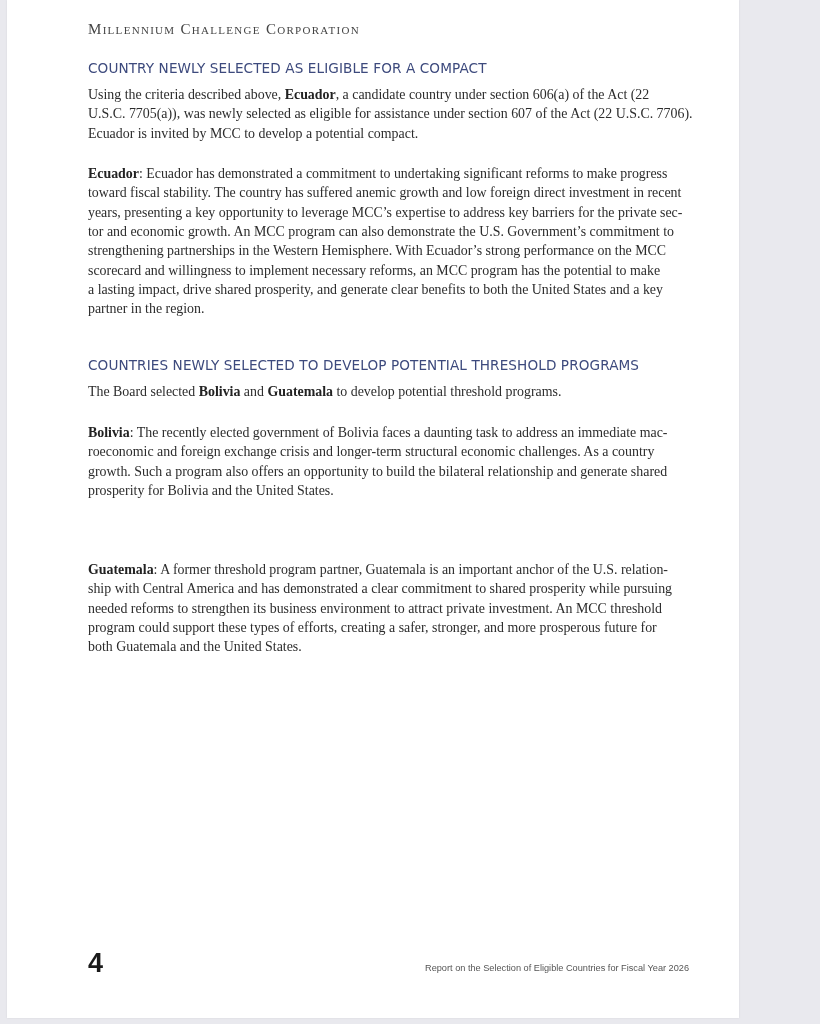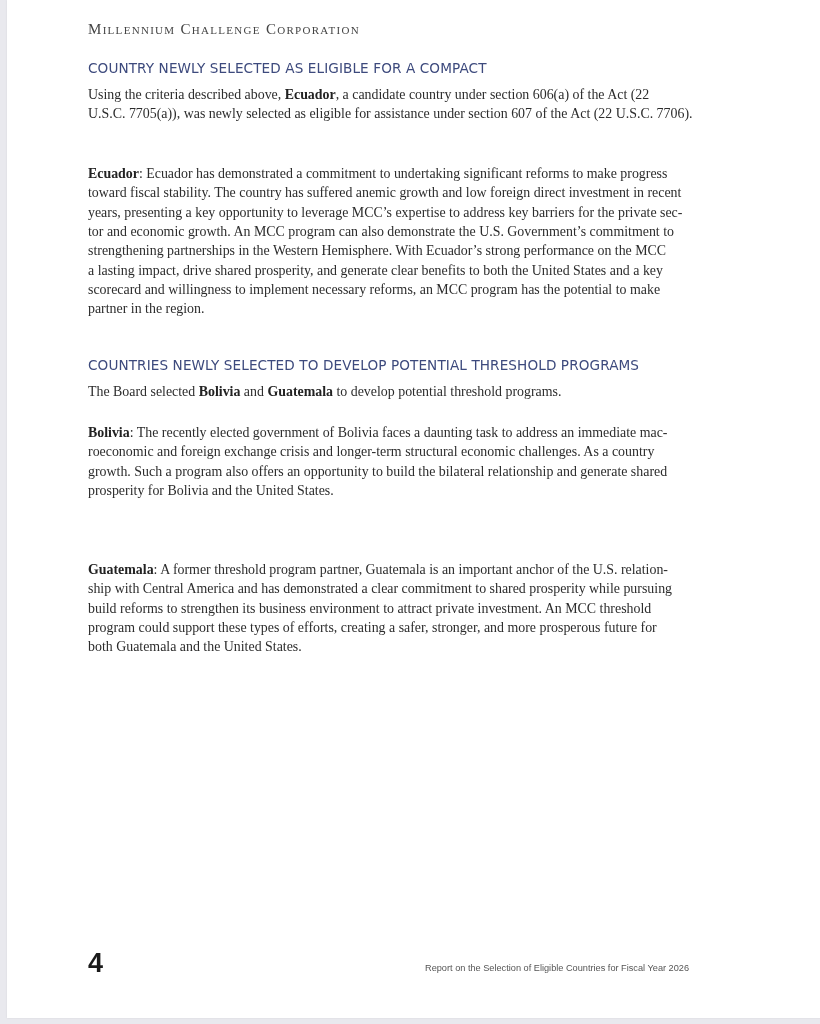--- a/index.html
+++ b/index.html
@@ -10,21 +10,21 @@
       width: 820px;
       height: 1024px;
       background: #e9e9ee;
       position: relative;
       overflow: hidden;
     }
     .page {
       position: absolute;
       left: 7px;
       top: 0;
-      width: 814px;
+      width: 732px;
       height: 1018px;
       background: #ffffff;
       box-shadow: 0 0 2px rgba(0,0,0,0.08);
     }
     .running-head {
       position: absolute;
       left: 81px;
       top: 21px;
       font-family: "Liberation Serif", "DejaVu Serif", serif;
       font-variant: small-caps;
@@ -82,45 +82,46 @@
 <body>
 
 <div class="page">
 
   <div class="running-head">Millennium Challenge Corporation</div>
 
   <div class="section-heading" style="top:60px;">COUNTRY NEWLY SELECTED AS ELIGIBLE FOR A COMPACT</div>
   <p class="para" style="top:85px;">
       <span class="line"><span>Using the criteria described above, </span><b>Ecuador</b><span>, a candidate country under section 606(a) of the Act (22</span></span>
       <span class="line"><span>U.S.C. 7705(a)), was newly selected as eligible for assistance under section 607 of the Act (22 U.S.C. 7706).</span></span>
+      <span class="line"><span>Ecuador is invited by MCC to develop a potential compact.</span></span>
     </p>
   <p class="para" style="top:164px;">
       <span class="line"><b>Ecuador</b><span>: Ecuador has demonstrated a commitment to undertaking significant reforms to make progress</span></span>
       <span class="line"><span>toward fiscal stability. The country has suffered anemic growth and low foreign direct investment in recent</span></span>
       <span class="line"><span>years, presenting a key opportunity to leverage MCC’s expertise to address key barriers for the private sec-</span></span>
       <span class="line"><span>tor and economic growth. An MCC program can also demonstrate the U.S. Government’s commitment to</span></span>
       <span class="line"><span>strengthening partnerships in the Western Hemisphere. With Ecuador’s strong performance on the MCC</span></span>
+      <span class="line"><span>scorecard and willingness to implement necessary reforms, an MCC program has the potential to make</span></span>
       <span class="line"><span>a lasting impact, drive shared prosperity, and generate clear benefits to both the United States and a key</span></span>
-      <span class="line"><span>scorecard and willingness to implement necessary reforms, an MCC program has the potential to make</span></span>
       <span class="line"><span>partner in the region.</span></span>
     </p>
 
   <div class="section-heading" style="top:357px;">COUNTRIES NEWLY SELECTED TO DEVELOP POTENTIAL THRESHOLD PROGRAMS</div>
   <p class="para" style="top:382px;">
       <span class="line"><span>The Board selected </span><b>Bolivia</b><span> and </span><b>Guatemala</b><span> to develop potential threshold programs.</span></span>
     </p>
   <p class="para" style="top:423px;">
       <span class="line"><b>Bolivia</b><span>: The recently elected government of Bolivia faces a daunting task to address an immediate mac-</span></span>
       <span class="line"><span>roeconomic and foreign exchange crisis and longer-term structural economic challenges. As a country</span></span>
       <span class="line"><span>growth. Such a program also offers an opportunity to build the bilateral relationship and generate shared</span></span>
       <span class="line"><span>prosperity for Bolivia and the United States.</span></span>
     </p>
   <p class="para" style="top:560px;">
       <span class="line"><b>Guatemala</b><span>: A former threshold program partner, Guatemala is an important anchor of the U.S. relation-</span></span>
       <span class="line"><span>ship with Central America and has demonstrated a clear commitment to shared prosperity while pursuing</span></span>
-      <span class="line"><span>build reforms to strengthen its business environment to attract private investment. An MCC threshold</span></span>
+      <span class="line"><span>needed reforms to strengthen its business environment to attract private investment. An MCC threshold</span></span>
       <span class="line"><span>program could support these types of efforts, creating a safer, stronger, and more prosperous future for</span></span>
       <span class="line"><span>both Guatemala and the United States.</span></span>
     </p>
 
   <div class="page-number">4</div>
   <div class="footer-title">Report on the Selection of Eligible Countries for Fiscal Year 2026</div>
 </div>
 
 </body></html>

